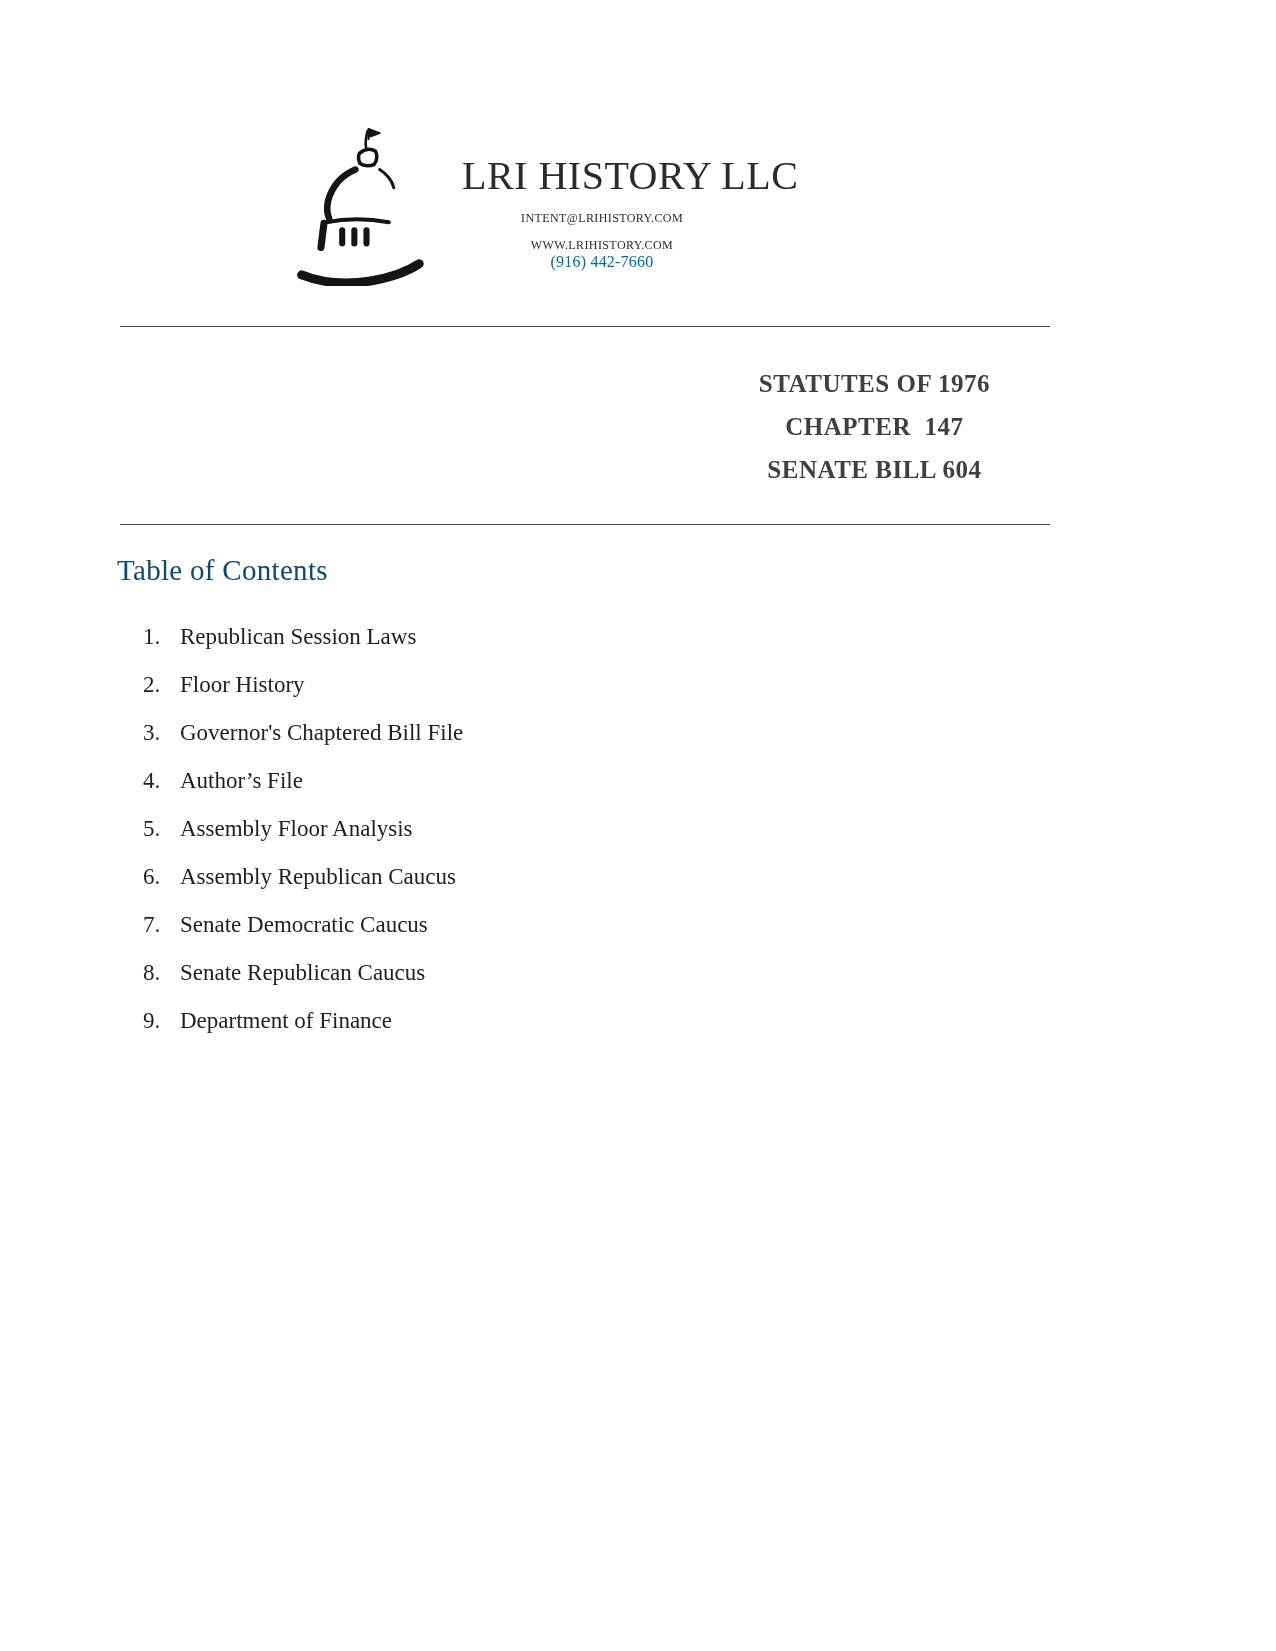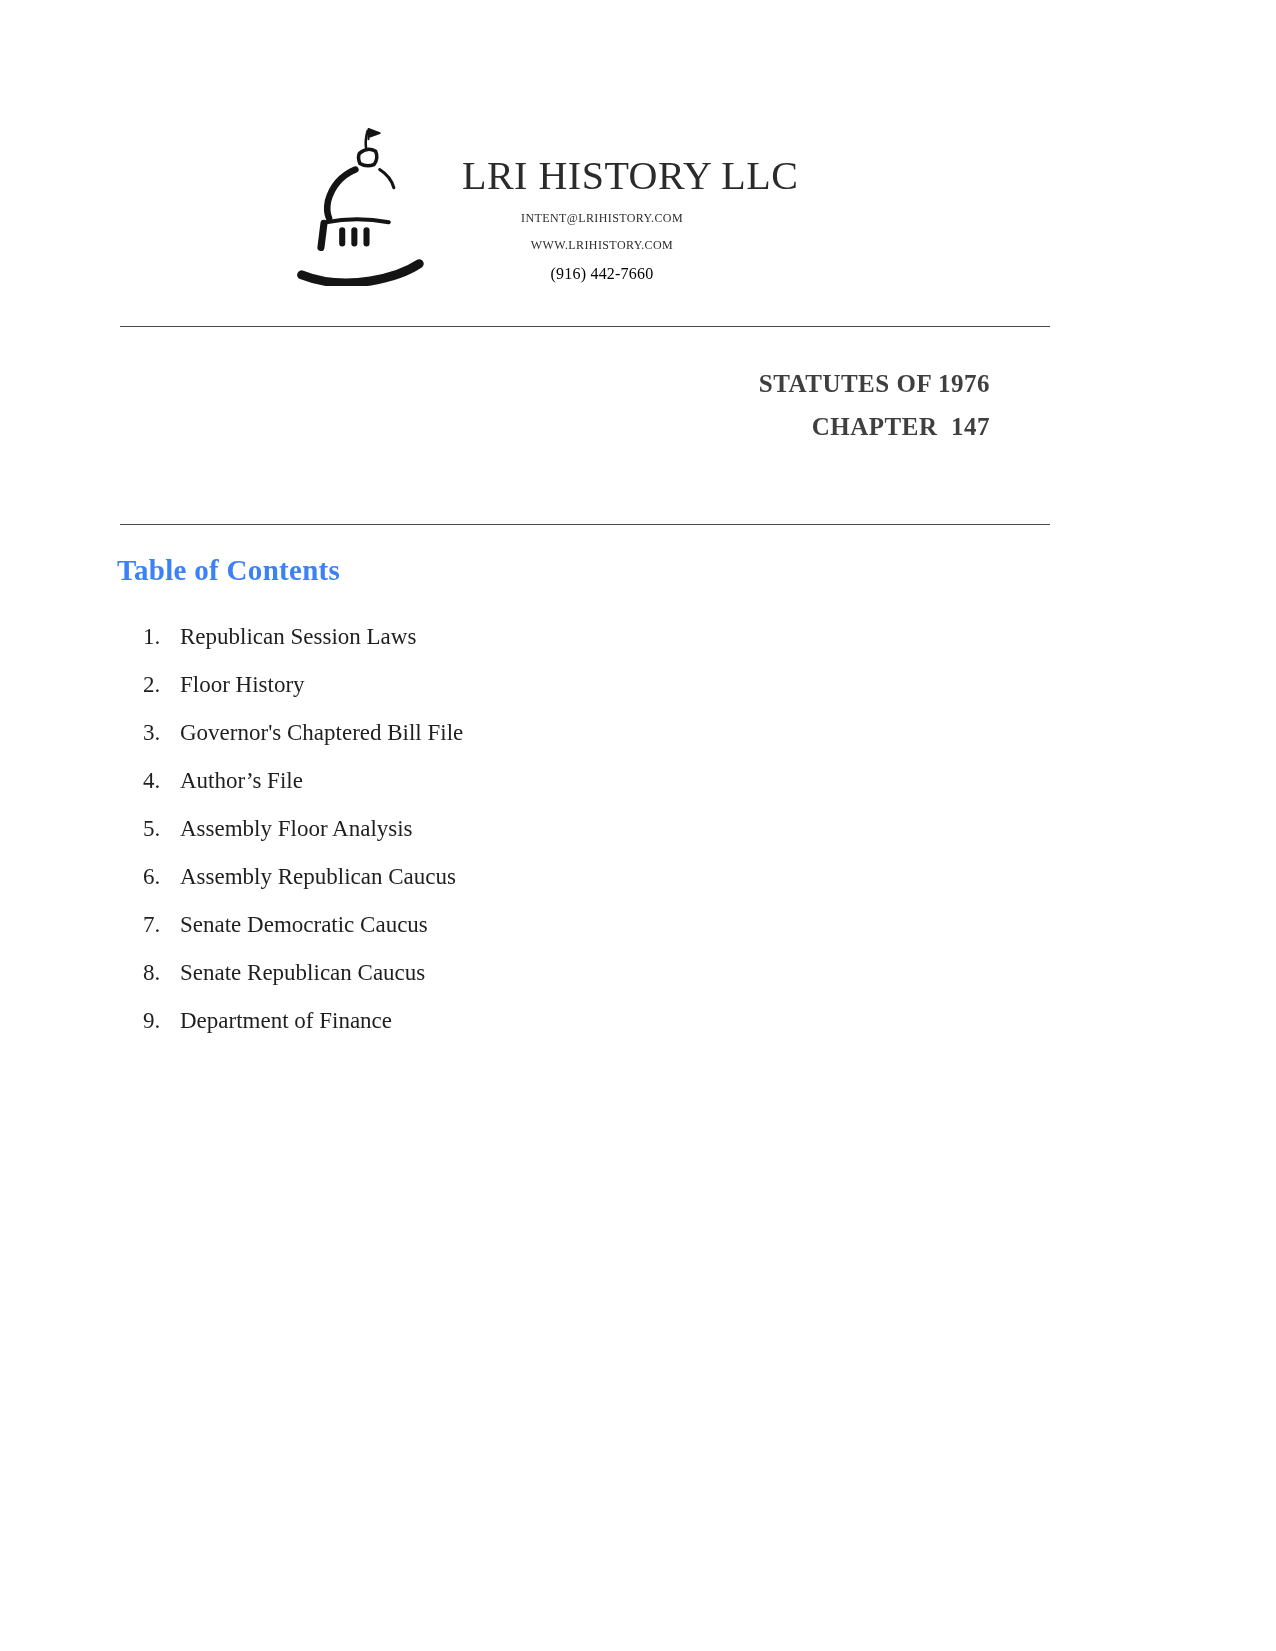--- a/index.html
+++ b/index.html
@@ -43,60 +43,59 @@
   }
   .contact-line {
     font-size: 12px;
     letter-spacing: 0.4px;
     margin-top: 12px;
     color: #2b2b2b;
     white-space: nowrap;
   }
   .contact-phone {
     font-size: 16px;
-    margin-top: 12px;
     letter-spacing: 0.2px;
-    color: #000000;
+    color: #0369a1;
   }
 
   
   .rule {
     position: absolute;
     left: 120px;
     width: 930px;
     border-top: 1.5px solid #4a4a4a;
     height: 0;
   }
   .rule-top { top: 326px; }
   .rule-mid { top: 524px; }
 
   
   .title-block {
     position: absolute;
     right: 286px;
     top: 362px;
-    text-align: right;
+    text-align: center;
     font-weight: bold;
     font-size: 25px;
     line-height: 43px;
     color: #3f3f3f;
     letter-spacing: 0.5px;
   }
   .title-line {
     white-space: pre;
   }
 
   
   .toc-heading {
     position: absolute;
     left: 117px;
     top: 554px;
     font-size: 29px;
-    font-weight: bold;
-    color: #3b82f6;
+    font-weight: normal;
+    color: #0c4a6e;
     letter-spacing: 0.3px;
   }
   .toc-list {
     position: absolute;
     left: 143px;
     top: 624px;
     width: 700px;
   }
   .toc-row {
     display: flex;
@@ -149,20 +148,21 @@
     <div class="contact-line">INTENT@LRIHISTORY.COM</div>
     <div class="contact-line">WWW.LRIHISTORY.COM</div>
     <div class="contact-phone">(916) 442-7660</div>
   </div>
 
   <div class="rule rule-top"></div>
 
   <div class="title-block">
     <div class="title-line">STATUTES OF 1976</div>
     <div class="title-line">CHAPTER  147</div>
+    <div class="title-line">SENATE BILL 604</div>
   </div>
 
   <div class="rule rule-mid"></div>
 
   <div class="toc-heading">Table of Contents</div>
 
   <div class="toc-list">
     <div class="toc-row">
       <span class="toc-num">1.</span>
       <span class="toc-label">Republican Session Laws</span>

